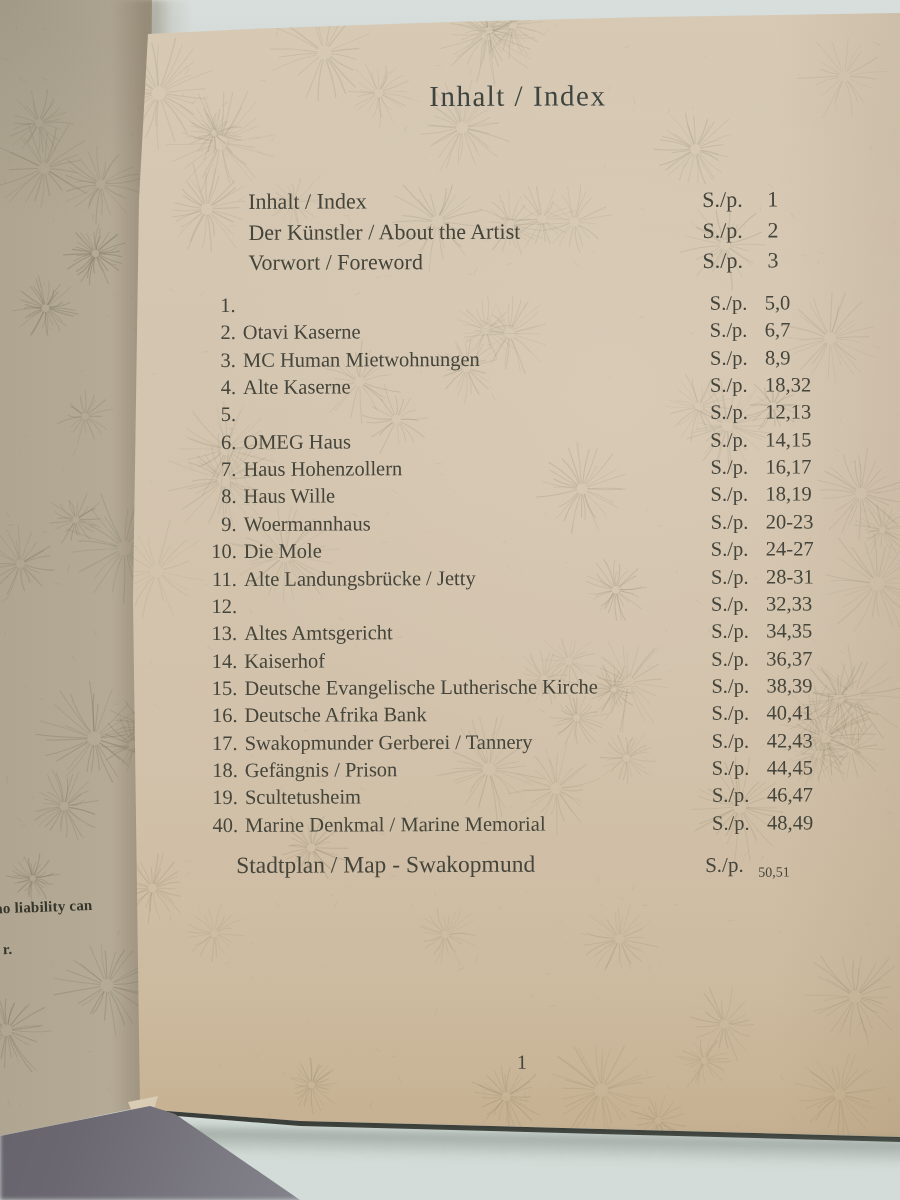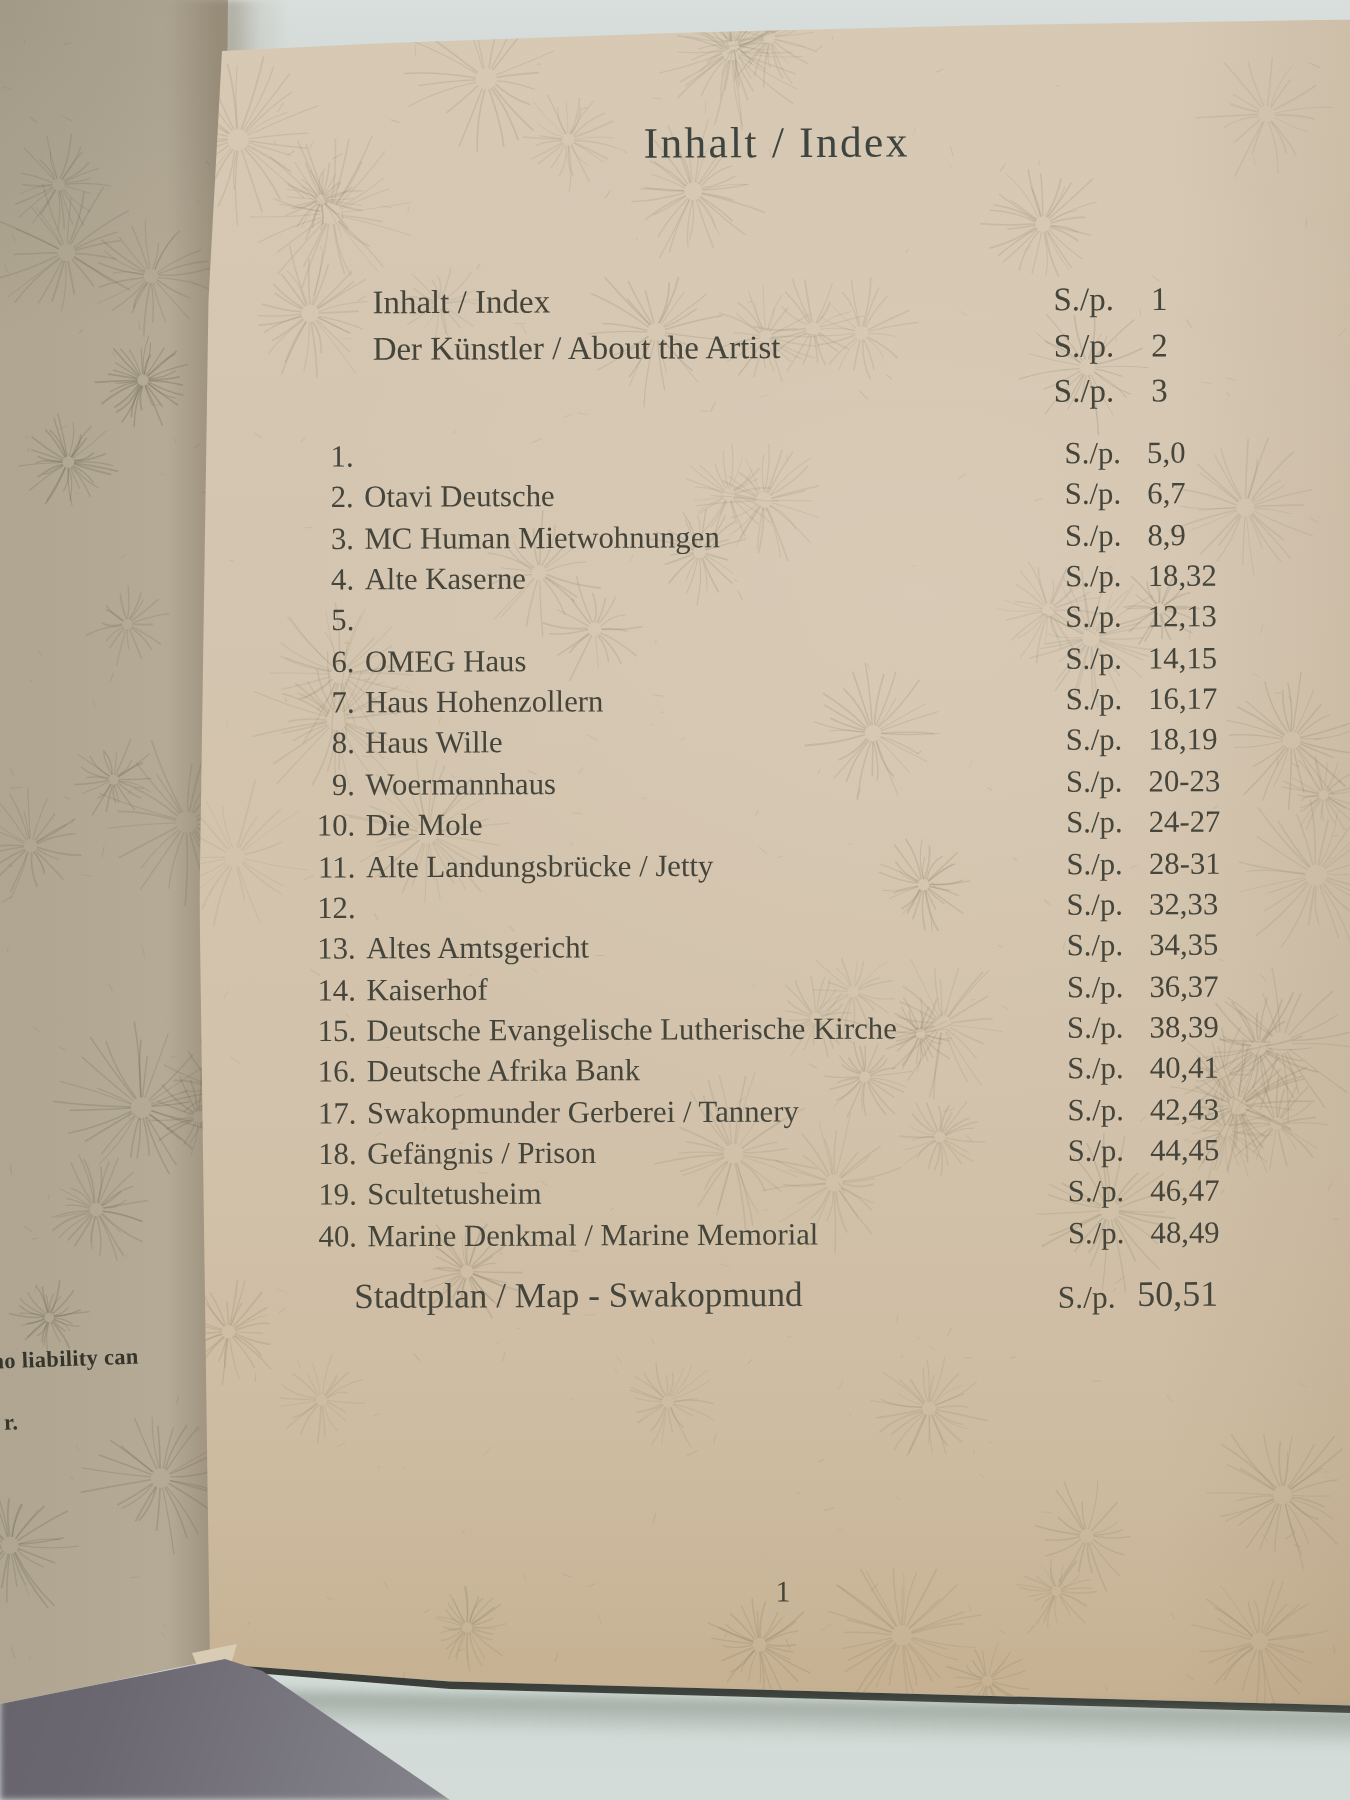--- a/index.html
+++ b/index.html
@@ -74,21 +74,21 @@
   .fm .pval{left:769px;}
   .en{font-size:20.5px;}
   .en .num{left:205px; width:32px; text-align:right;}
   .en .lbl{left:244px;}
   .en .plabel{left:711px;}
   .en .pval{left:766px;}
   .map-row{position:absolute; top:851px; left:0; width:900px; font-size:23.5px; white-space:nowrap;}
   .map-row span{position:absolute; top:0;}
   .map-row .lbl{left:235px;}
   .map-row .plabel{left:704px; font-size:21px; top:3px;}
-  .map-row .pval{left:757px; font-size:24px; top:1px;}
+  .map-row .pval{left:757px; font-size:14px; top:15px;}
   .folio{position:absolute; top:1051px; left:140px; width:760px; text-align:center; font-size:20px;}
 </style>
 </head>
 <body>
 
 <div class="photo">
 
   <div class="layer verso"></div>
   <svg class="pattern-svg clip-verso" id="verso-pattern" width="900" height="1200">
       <g stroke="#5c5940" stroke-opacity="0.164" fill="none">
@@ -2640,33 +2640,34 @@
           <span class="lbl">Inhalt / Index</span>
           <span class="plabel">S./p.</span>
           <span class="pval">1</span>
         </div>
         <div class="row fm" style="top: 218.5px;">
           <span class="lbl">Der Künstler / About the Artist</span>
           <span class="plabel">S./p.</span>
           <span class="pval">2</span>
         </div>
         <div class="row fm" style="top: 249px;">
+          <span class="lbl">Vorwort / Foreword</span>
           <span class="plabel">S./p.</span>
           <span class="pval">3</span>
         </div>
       </div>
     <div id="entries">
         <div class="row en" style="top: 293px;">
           <span class="num">1.</span>
           <span class="plabel">S./p.</span>
           <span class="pval">5,0</span>
         </div>
         <div class="row en" style="top: 320.35px;">
           <span class="num">2.</span>
-          <span class="lbl">Otavi Deutsche</span>
+          <span class="lbl">Otavi Kaserne</span>
           <span class="plabel">S./p.</span>
           <span class="pval">6,7</span>
         </div>
         <div class="row en" style="top: 347.7px;">
           <span class="num">3.</span>
           <span class="lbl">MC Human Mietwohnungen</span>
           <span class="plabel">S./p.</span>
           <span class="pval">8,9</span>
         </div>
         <div class="row en" style="top: 375.05px;">

